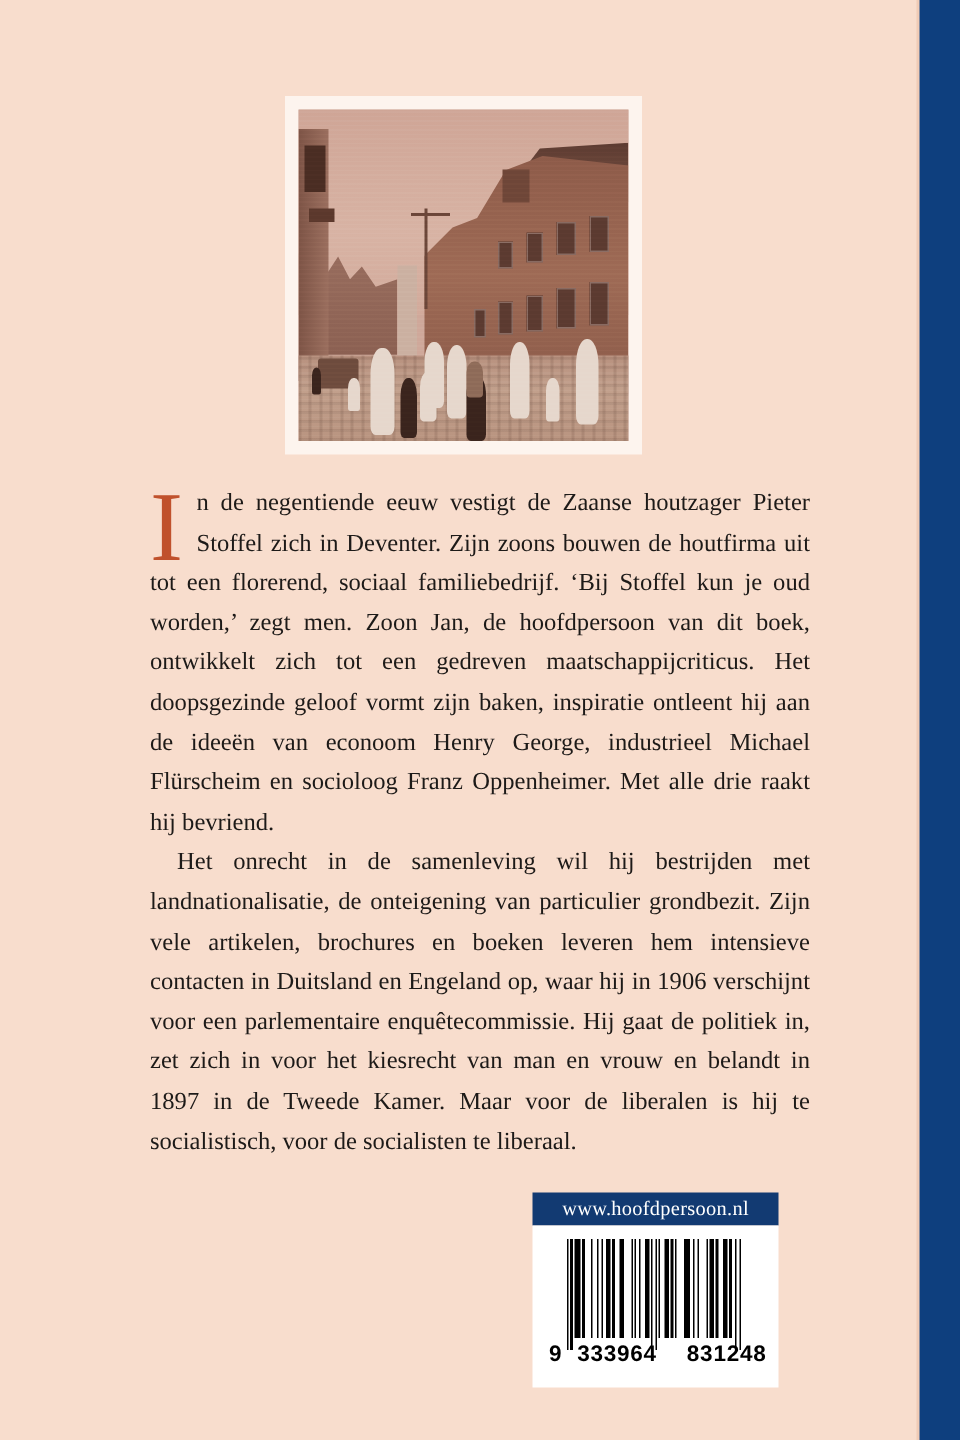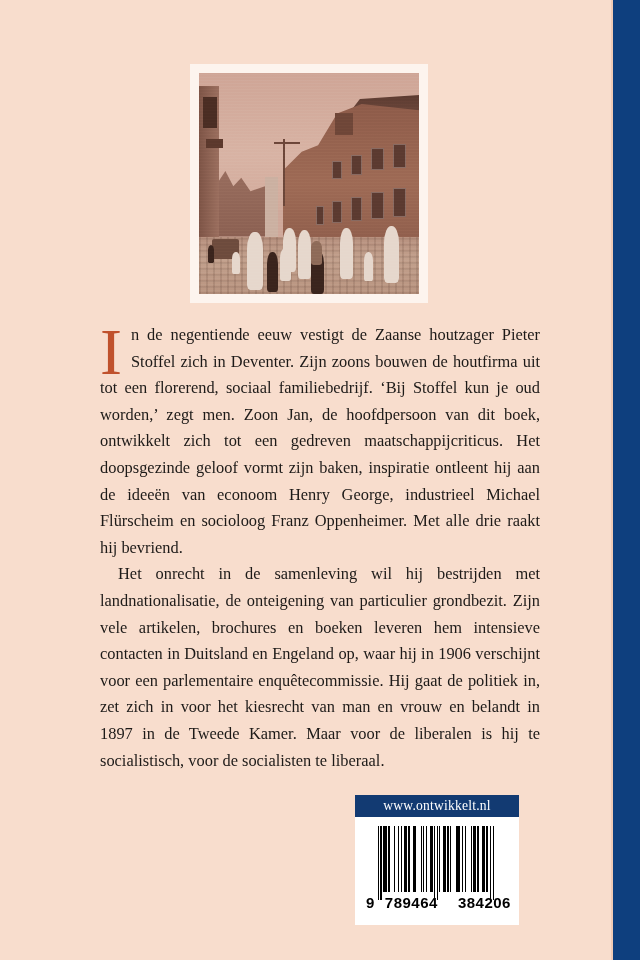--- a/index.html
+++ b/index.html
@@ -290,21 +290,21 @@
     </div>
   </div>
 
   <div id="blurb">
     <p><span class="dropcap">I</span><span>n de negentiende eeuw vestigt de Zaanse houtzager Pieter Stoffel zich in Deventer. Zijn zoons bouwen de houtfirma uit tot een florerend, sociaal familiebedrijf. ‘Bij Stoffel kun je oud worden,’ zegt men. Zoon Jan, de hoofdpersoon van dit boek, ontwikkelt zich tot een gedreven maatschappijcriticus. Het doopsgezinde geloof vormt zijn baken, inspiratie ontleent hij aan de ideeën van econoom Henry George, industrieel Michael Flürscheim en socioloog Franz Oppenheimer. Met alle drie raakt hij bevriend.</span></p>
     <p class="indent">Het onrecht in de samenleving wil hij bestrijden met landnationalisatie, de onteigening van particulier grondbezit. Zijn vele artikelen, brochures en boeken leveren hem intensieve contacten in Duitsland en Engeland op, waar hij in 1906 verschijnt voor een parlementaire enquêtecommissie. Hij gaat de politiek in, zet zich in voor het kiesrecht van man en vrouw en belandt in 1897 in de Tweede Kamer. Maar voor de liberalen is hij te socialistisch, voor de socialisten te liberaal.</p>
   </div>
 
 
   <div id="barcode-block">
-    <div id="url-banner">www.ontwikkelt.nl</div>
+    <div id="url-banner">www.hoofdpersoon.nl</div>
     <div id="barcode-box">
       <div id="bars">
           <span class="tall" style="width: 1.22px; flex: 0 0 auto;"></span>
           <span class="sp tall" style="width: 1.22px; flex: 0 0 auto;"></span>
           <span class="tall" style="width: 1.22px; flex: 0 0 auto;"></span>
           <span class="sp" style="width: 1.22px; flex: 0 0 auto;"></span>
           <span style="width: 3.66px; flex: 0 0 auto;"></span>
           <span class="sp" style="width: 1.22px; flex: 0 0 auto;"></span>
           <span style="width: 2.44px; flex: 0 0 auto;"></span>
           <span class="sp" style="width: 3.66px; flex: 0 0 auto;"></span>
@@ -355,19 +355,19 @@
           <span style="width: 3.66px; flex: 0 0 auto;"></span>
           <span class="sp" style="width: 1.22px; flex: 0 0 auto;"></span>
           <span style="width: 1.22px; flex: 0 0 auto;"></span>
           <span class="sp" style="width: 2.44px; flex: 0 0 auto;"></span>
           <span class="tall" style="width: 1.22px; flex: 0 0 auto;"></span>
           <span class="sp tall" style="width: 1.22px; flex: 0 0 auto;"></span>
           <span class="tall" style="width: 1.22px; flex: 0 0 auto;"></span>
         </div>
       <div id="barcode-digits">
         <span class="lead">9</span>
-        <span class="grp1">789464</span>
-        <span>384206</span>
+        <span class="grp1">333964</span>
+        <span>831248</span>
       </div>
     </div>
   </div>
 
 </div>
 
 </body></html>

